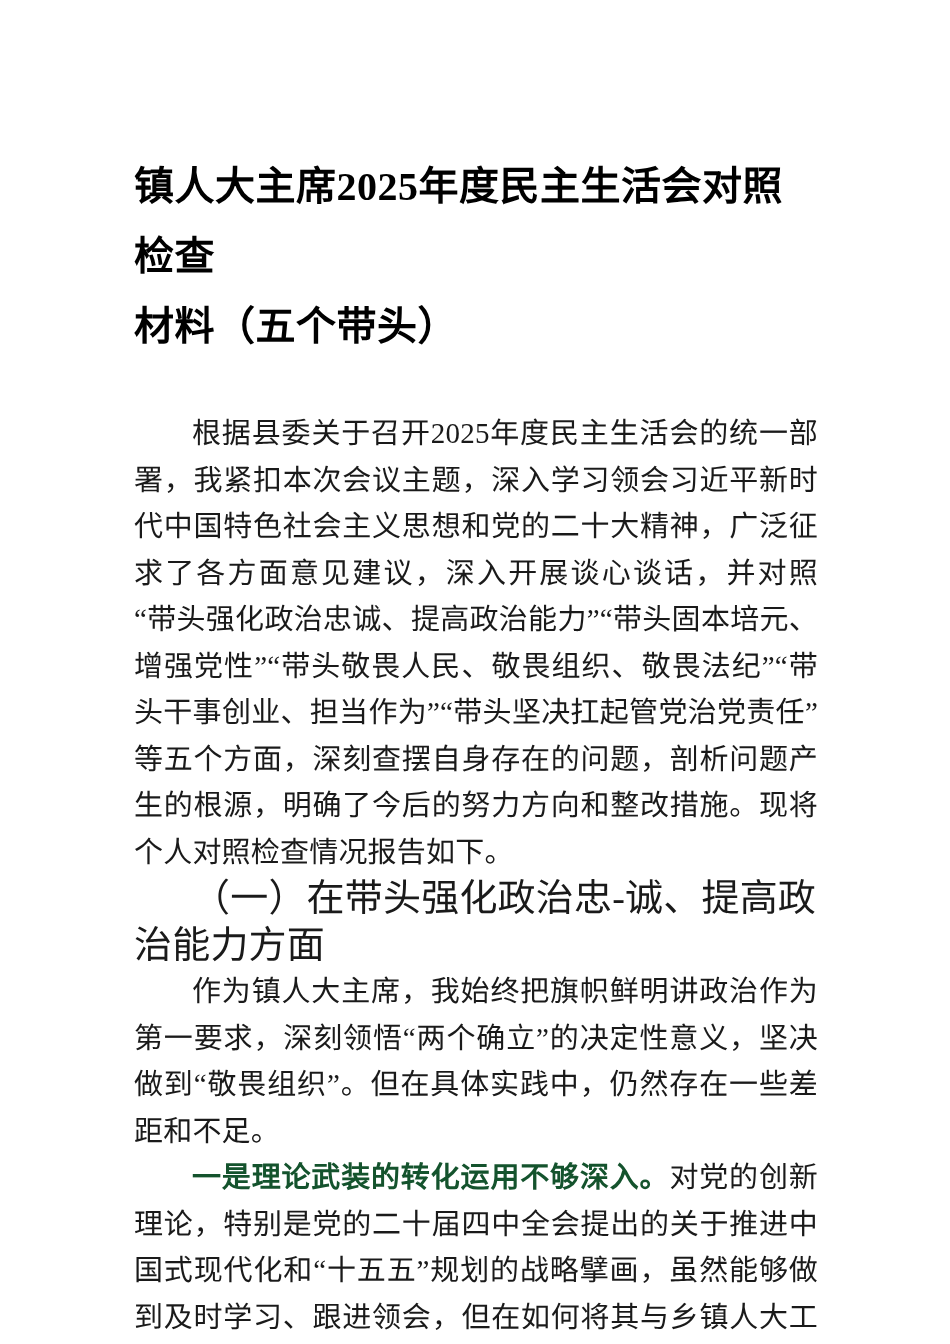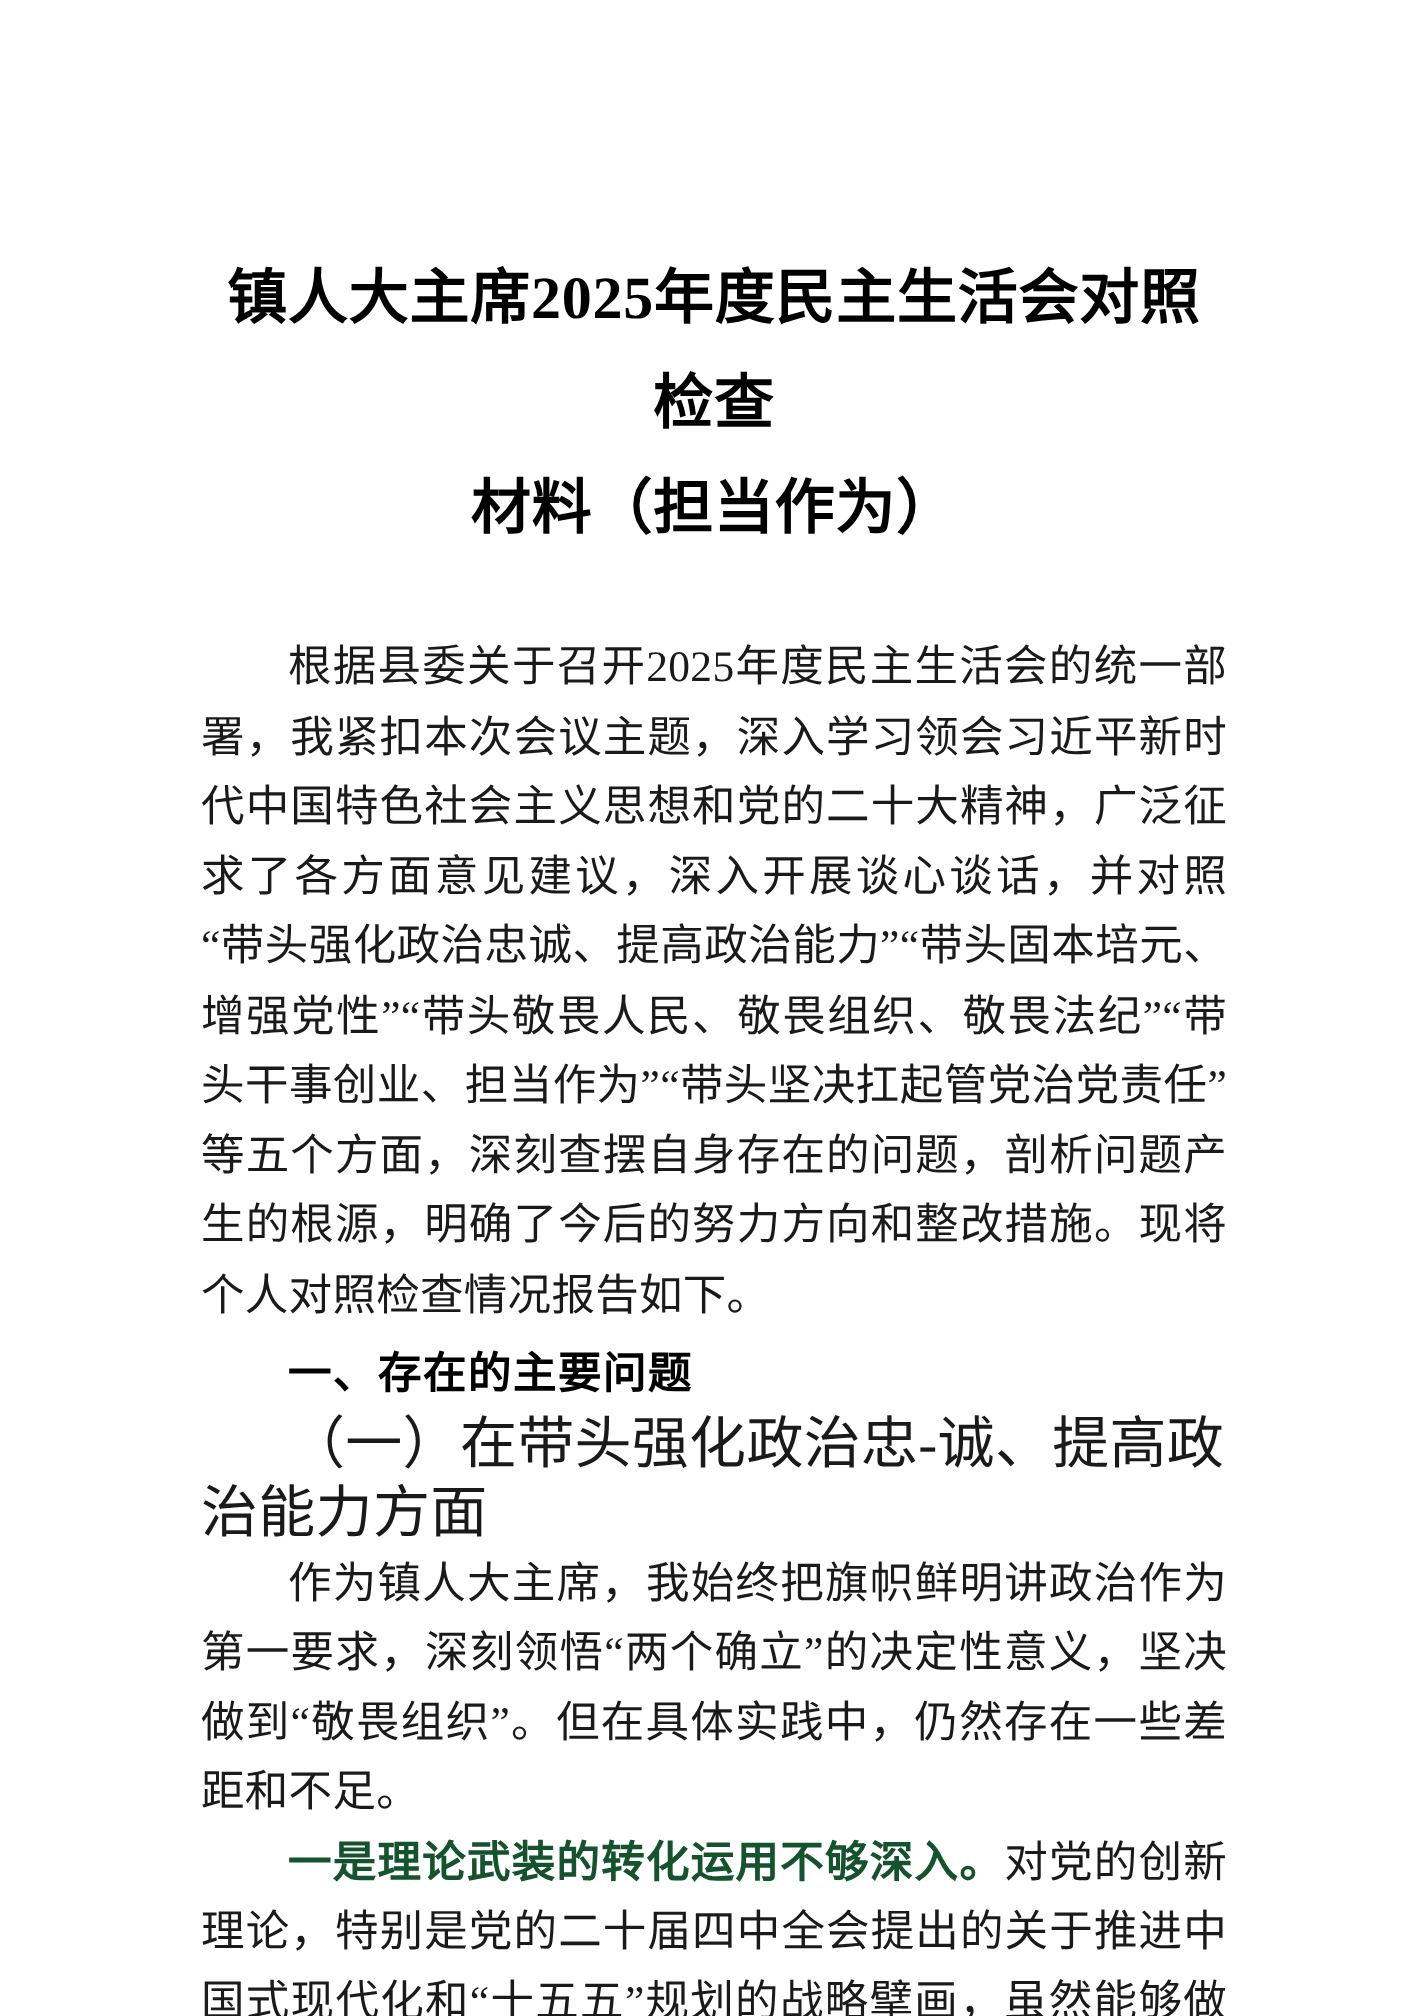--- a/index.html
+++ b/index.html
@@ -22,23 +22,22 @@
     position: relative;
     width: 950px;
     height: 1344px;
     box-sizing: border-box;
     padding: 0 132px 0 134px;
     background: #ffffff;
   }
 
   
   .doc-title {
-    margin: 12px;
+    margin: 0;
     padding-top: 152px;
-    text-align: center;
     font-family: "Liberation Serif", "DejaVu Serif", serif;
     font-weight: bold;
     font-size: 40px;
     line-height: 70px;
     letter-spacing: 0.5px;
     color: #000000;
   }
 
   
   .body-text {
@@ -95,26 +94,25 @@
     font-weight: normal;
   }
 </style>
 </head>
 <body>
 
 <div class="page">
 
   <h1 class="doc-title">
     <span>镇人大主席2025年度民主生活会对照检查</span><br>
-    <span>材料（担当作为）</span>
+    <span>材料（五个带头）</span>
   </h1>
 
   <p class="body-text para lead-gap">根据县委关于召开2025年度民主生活会的统一部署，我紧扣本次会议主题，深入学习领会习近平新时代中国特色社会主义思想和党的二十大精神，广泛征求了各方面意见建议，深入开展谈心谈话，并对照“带头强化政治忠诚、提高政治能力”“带头固本培元、增强党性”“带头敬畏人民、敬畏组织、敬畏法纪”“带头干事创业、担当作为”“带头坚决扛起管党治党责任”等五个方面，深刻查摆自身存在的问题，剖析问题产生的根源，明确了今后的努力方向和整改措施。现将个人对照检查情况报告如下。</p>
 
-  <p class="h1-section">一、存在的主要问题</p>
 
   <p class="h2-section">（一）在带头强化政治忠-诚、提高政治能力方面</p>
 
   <p class="body-text para">作为镇人大主席，我始终把旗帜鲜明讲政治作为第一要求，深刻领悟“两个确立”的决定性意义，坚决做到“敬畏组织”。但在具体实践中，仍然存在一些差距和不足。</p>
 
   <p class="body-text para">
     <span class="run-bold">一是理论武装的转化运用不够深入。</span><span class="run-normal">对党的创新理论，特别是党的二十届四中全会提出的关于推进中国式现代化和“十五五”规划的战略擘画，虽然能够做到及时学习、跟进领会，但在如何将其与乡镇人大工作实际，特别是与我镇“1234”工作思路紧密结合上，思考得不够深、研究得不够透。有时满足于学过了、知道了，但在将宏观的顶层设计转</span>
   </p>
 
 </div>

